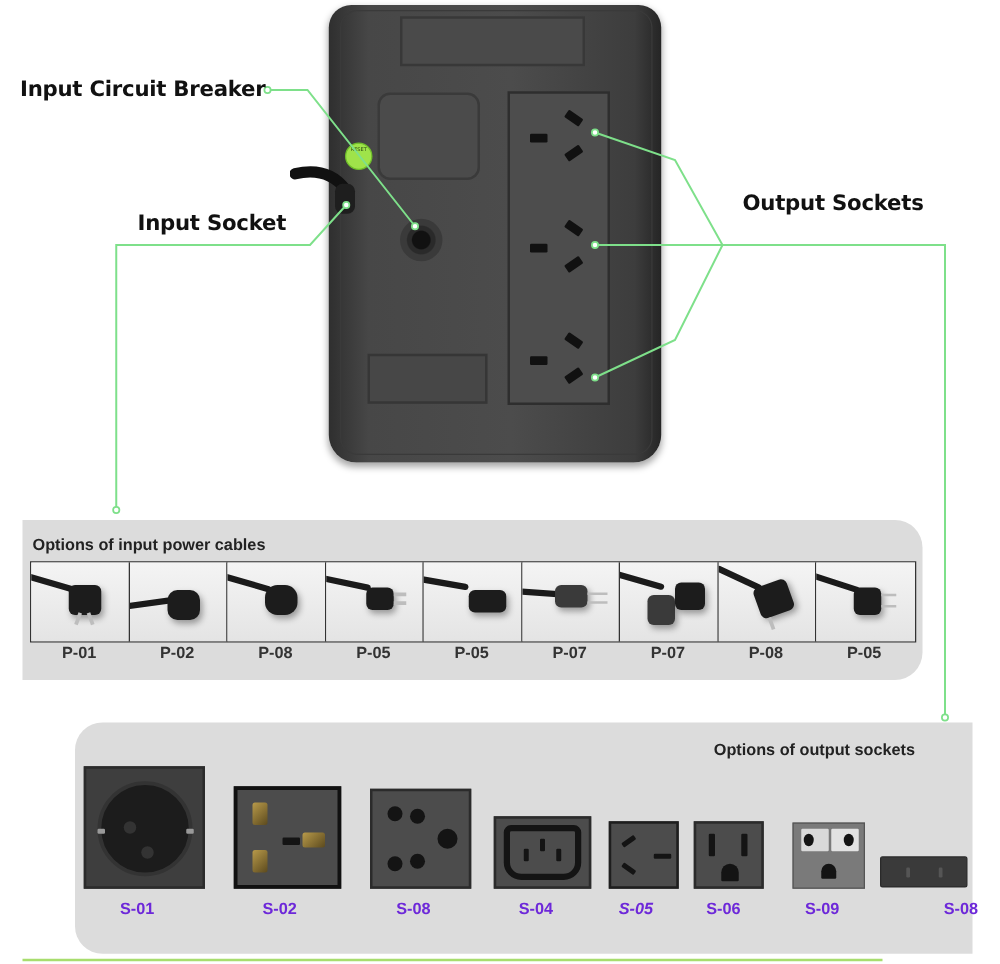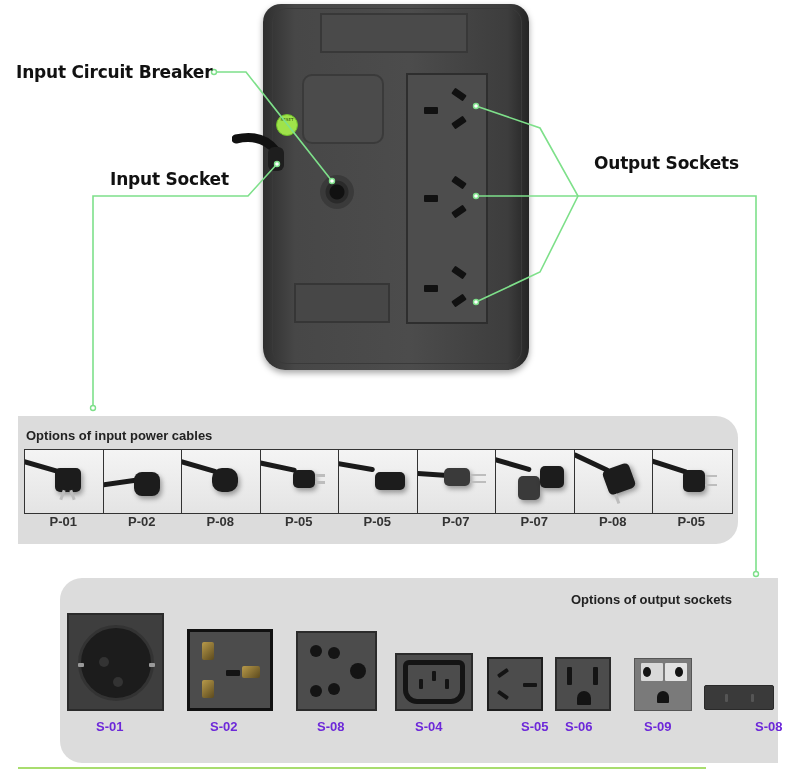--- a/index.html
+++ b/index.html
@@ -221,18 +221,18 @@
 
 <div class="sock" style="left:704px;top:685px;width:70px;height:25px;background:#3a3a3a;border:1px solid #2a2a2a;border-radius:2px;">
   <div class="bar" style="left:20px;top:8px;width:3px;height:8px;background:#555;"></div>
   <div class="bar" style="left:46px;top:8px;width:3px;height:8px;background:#555;"></div>
 </div>
 
 <div class="sock-label" style="left:96px;width:40px;">S-01</div>
 <div class="sock-label" style="left:210px;width:40px;">S-02</div>
 <div class="sock-label" style="left:317px;width:40px;">S-08</div>
 <div class="sock-label" style="left:415px;width:40px;">S-04</div>
-<div class="sock-label" style="left:521px;width:40px;">S-05</div>
+<div class="sock-label" style="left:495px;width:40px;font-style:italic;">S-05</div>
 <div class="sock-label" style="left:565px;width:40px;">S-06</div>
 <div class="sock-label" style="left:644px;width:40px;">S-09</div>
 <div class="sock-label" style="left:755px;width:40px;">S-08</div>
 
 <div class="abs bottom-line"></div>
 
 </body></html>

